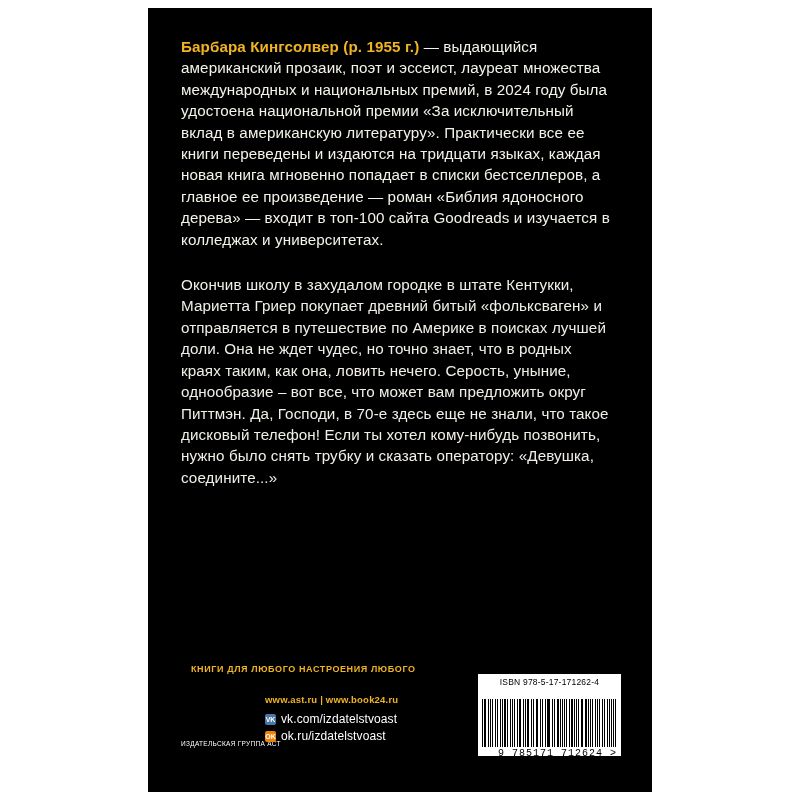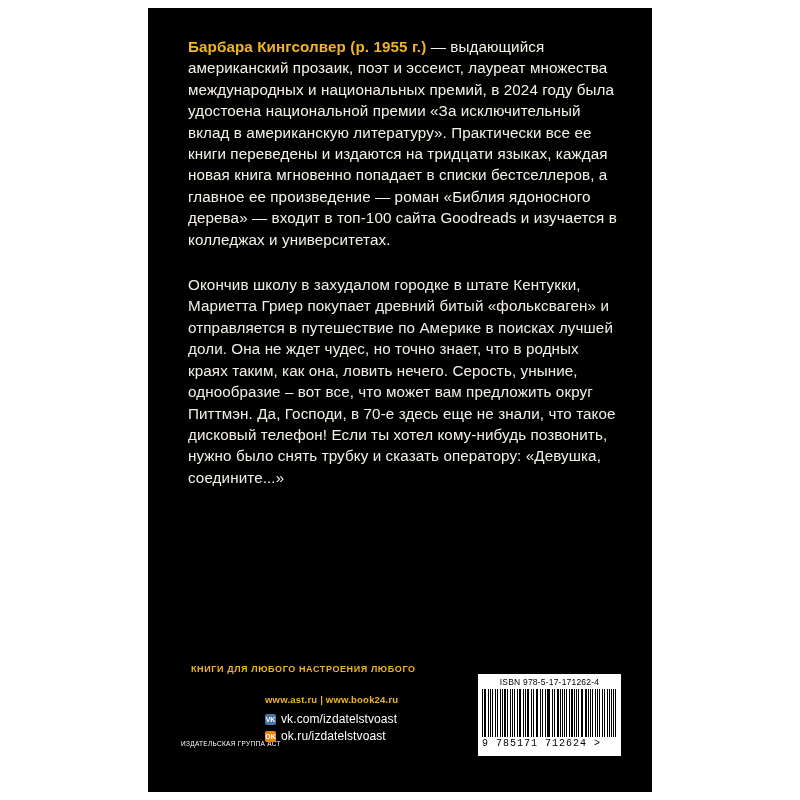--- a/index.html
+++ b/index.html
@@ -23,21 +23,21 @@
     position: absolute;
     left: 148px;
     top: 8px;
     width: 504px;
     height: 784px;
     background: #000000;
     overflow: hidden;
   }
   .blurb {
     position: absolute;
-    left: 40px;
+    left: 33px;
     top: 28px;
     width: 430px;
   }
   .para {
     color: #f2efe8;
     font-size: 15.2px;
     line-height: 21.4px;
     letter-spacing: 0.1px;
     margin: 0 0 17px 0;
     text-align: left;
@@ -189,41 +189,41 @@
     height: 82px;
     background: #ffffff;
     padding: 3px 4px 2px 4px;
     box-sizing: border-box;
   }
   .isbn {
     color: #000000;
     font-size: 8.5px;
     text-align: center;
     letter-spacing: 0.2px;
-    margin-bottom: 2px;
+    margin-bottom: 12px;
     font-family: "Liberation Sans", sans-serif;
   }
   .bars {
     height: 48px;
     display: flex;
     align-items: stretch;
     justify-content: center;
     gap: 0px;
   }
   .bars i {
     display: block;
     background: #000;
     height: 100%;
   }
   .ean {
     color: #000;
     font-family: "Liberation Mono", monospace;
     font-size: 10px;
     letter-spacing: 1px;
-    text-align: left;
+    text-align: right;
     margin-top: 1px;
     white-space: nowrap;
   }
 </style>
 </head>
 <body>
 
 <div class="page">
   <div class="cover">
 

